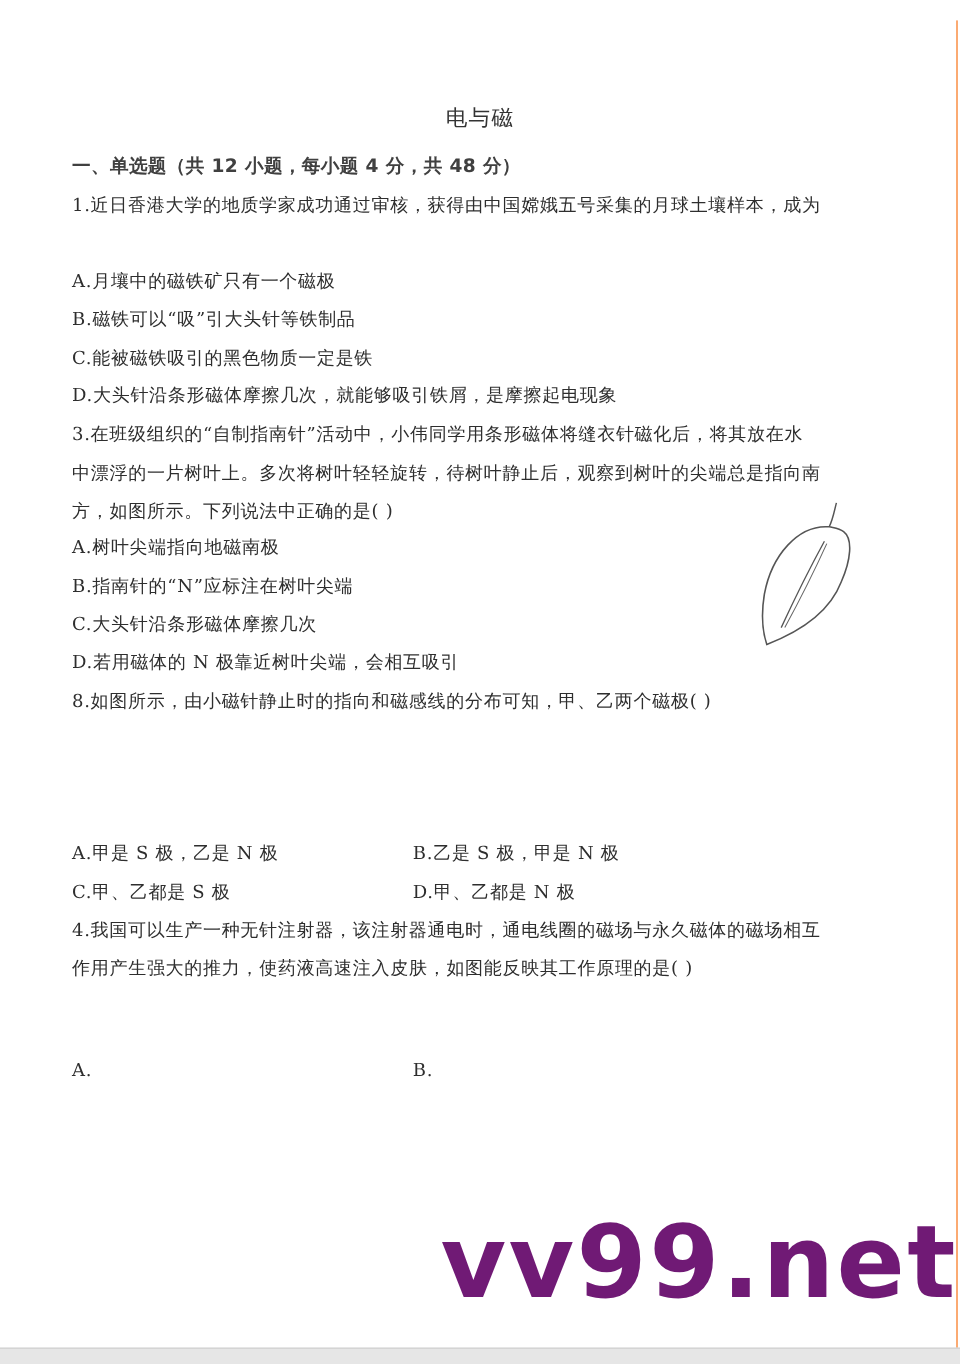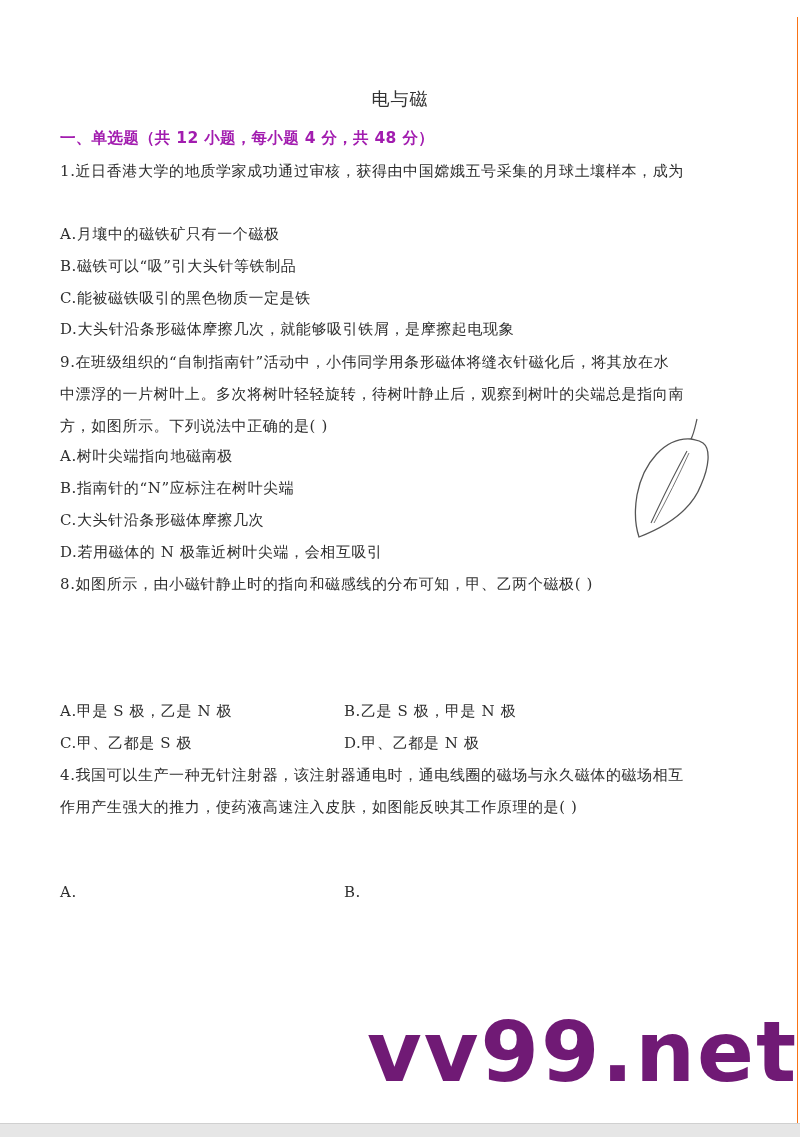--- a/index.html
+++ b/index.html
@@ -24,21 +24,21 @@
     font-size: 15px; line-height: 20px; letter-spacing: 0.6px;
     color: #2e2e2e;
   }
   .title {
     position: absolute; left: 0; width: 800px; top: 71px; text-align: center;
     font-size: 18px; line-height: 22px; color: #333; letter-spacing: 1px;
   }
   .section {
     position: absolute; left: 60px; top: 110px;
     font-family: "DejaVu Sans", "Liberation Sans", sans-serif;
-    font-weight: bold; font-size: 15.5px; line-height: 22px; color: #a21caf;
+    font-weight: bold; font-size: 15.5px; line-height: 22px; color: #404040;
     letter-spacing: 0.3px;
   }
   .col2 { left: 344px; }
   .leaf {
     position: absolute; left: 625px; top: 398px; width: 100px; height: 130px;
   }
   .watermark {
     position: absolute; left: 367px; top: 990px;
     font-family: "DejaVu Sans", "Liberation Sans", sans-serif;
     font-weight: bold; font-size: 84px; line-height: 90px;
@@ -52,21 +52,21 @@
 
   <div class="title">电与磁</div>
   <div class="section">一、单选题（共 12 小题，每小题 4 分，共 48 分）</div>
 
   <div class="line" style="top:144px">1.近日香港大学的地质学家成功通过审核，获得由中国嫦娥五号采集的月球土壤样本，成为</div>
   <div class="line" style="top:207px">A.月壤中的磁铁矿只有一个磁极</div>
   <div class="line" style="top:239px">B.磁铁可以“吸”引大头针等铁制品</div>
   <div class="line" style="top:271px">C.能被磁铁吸引的黑色物质一定是铁</div>
   <div class="line" style="top:302px">D.大头针沿条形磁体摩擦几次，就能够吸引铁屑，是摩擦起电现象</div>
 
-  <div class="line" style="top:335px">9.在班级组织的“自制指南针”活动中，小伟同学用条形磁体将缝衣针磁化后，将其放在水</div>
+  <div class="line" style="top:335px">3.在班级组织的“自制指南针”活动中，小伟同学用条形磁体将缝衣针磁化后，将其放在水</div>
   <div class="line" style="top:367px">中漂浮的一片树叶上。多次将树叶轻轻旋转，待树叶静止后，观察到树叶的尖端总是指向南</div>
   <div class="line" style="top:399px">方，如图所示。下列说法中正确的是(  )</div>
   <div class="line" style="top:429px">A.树叶尖端指向地磁南极</div>
   <div class="line" style="top:461px">B.指南针的“N”应标注在树叶尖端</div>
   <div class="line" style="top:493px">C.大头针沿条形磁体摩擦几次</div>
   <div class="line" style="top:525px">D.若用磁体的 N 极靠近树叶尖端，会相互吸引</div>
 
   <svg class="leaf" viewBox="0 0 100 130">
     <path d="M72 4 C70 12, 69 18, 66 24" fill="none" stroke="#555" stroke-width="1.2"></path>
     <path d="M66 24 C 40 22, 18 48, 12 80 C 9 98, 10 110, 14 122 C 40 112, 66 96, 76 70 C 84 52, 86 34, 78 28 C 74 25, 70 25, 66 24 Z" fill="none" stroke="#555" stroke-width="1.3"></path>

